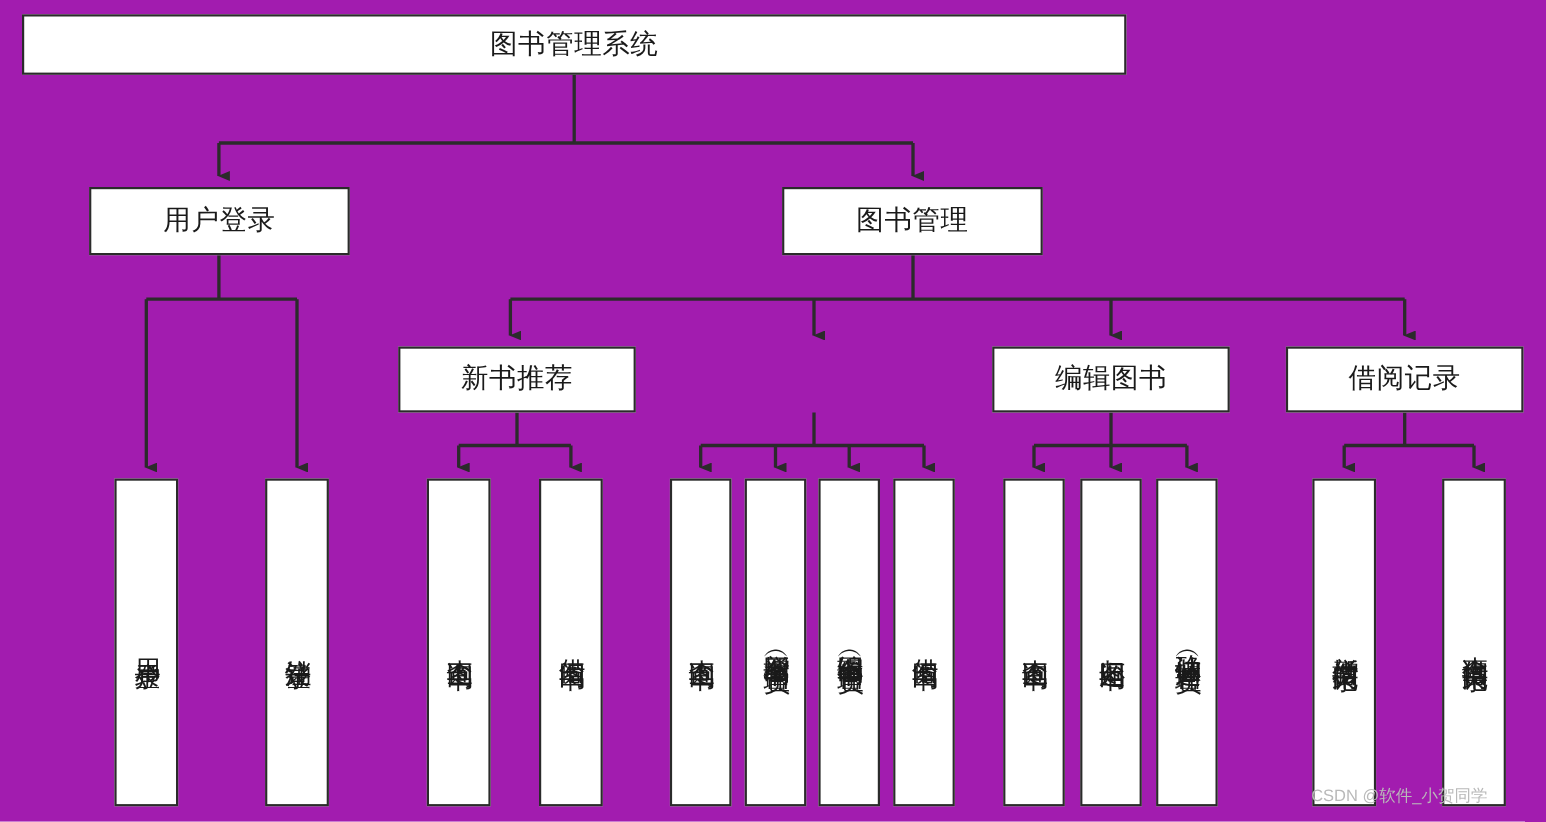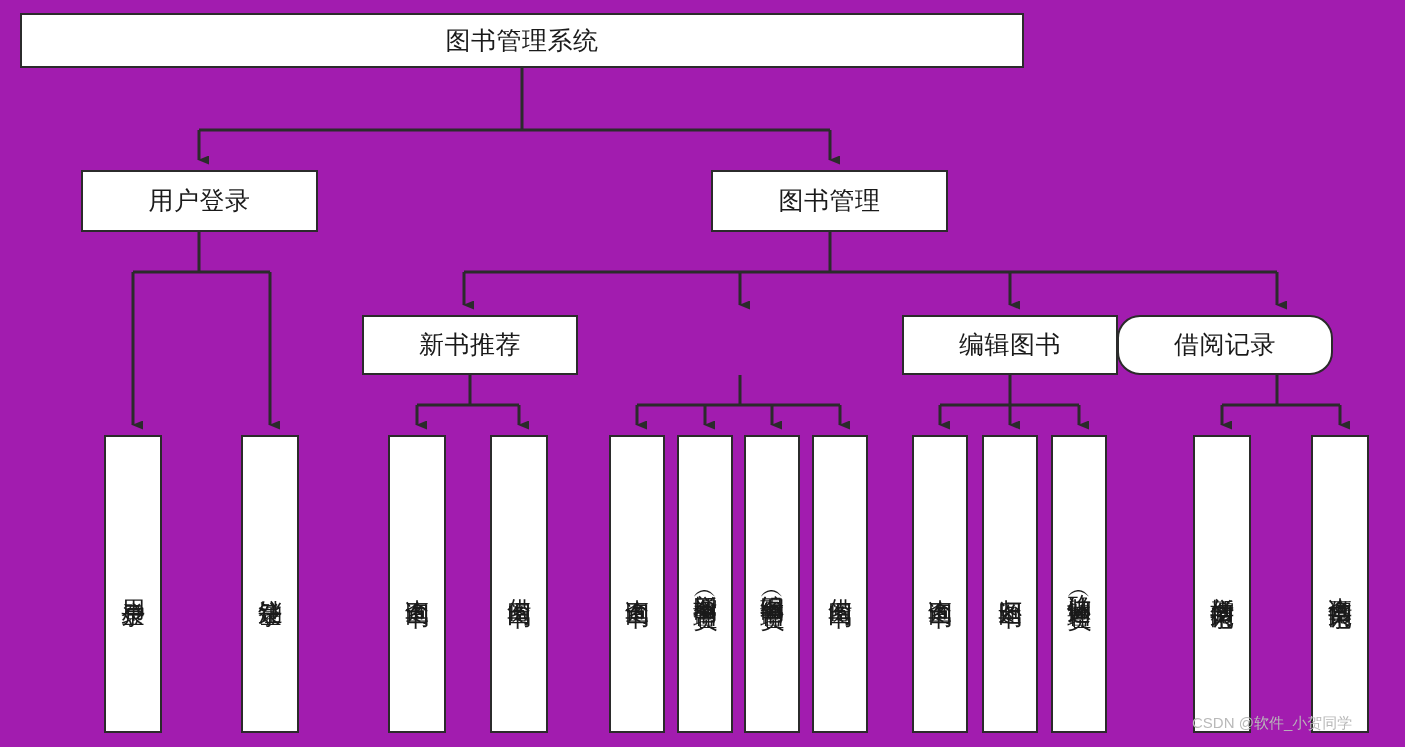--- a/index.html
+++ b/index.html
@@ -137,21 +137,21 @@
   <div class="node horiz" style="left:711px; top:170px; width:237px; height:62px;">
     <span class="node-label">图书管理</span>
   </div>
 
   <div class="node horiz" style="left:362px; top:315px; width:216px; height:60px;">
     <span class="node-label">新书推荐</span>
   </div>
   <div class="node horiz" style="left:902px; top:315px; width:216px; height:60px;">
     <span class="node-label">编辑图书</span>
   </div>
-  <div class="node horiz" style="left:1117px; top:315px; width:216px; height:60px;border-radius:23px;">
+  <div class="node horiz" style="left:1169px; top:315px; width:216px; height:60px;">
     <span class="node-label">借阅记录</span>
   </div>
 
   <div class="node vert" style="left:104px; top:435px; width:58px; height:298px;">
     <span class="node-label">用户登录</span>
   </div>
   <div class="node vert" style="left:241px; top:435px; width:58px; height:298px;">
     <span class="node-label">注销登录</span>
   </div>
 

